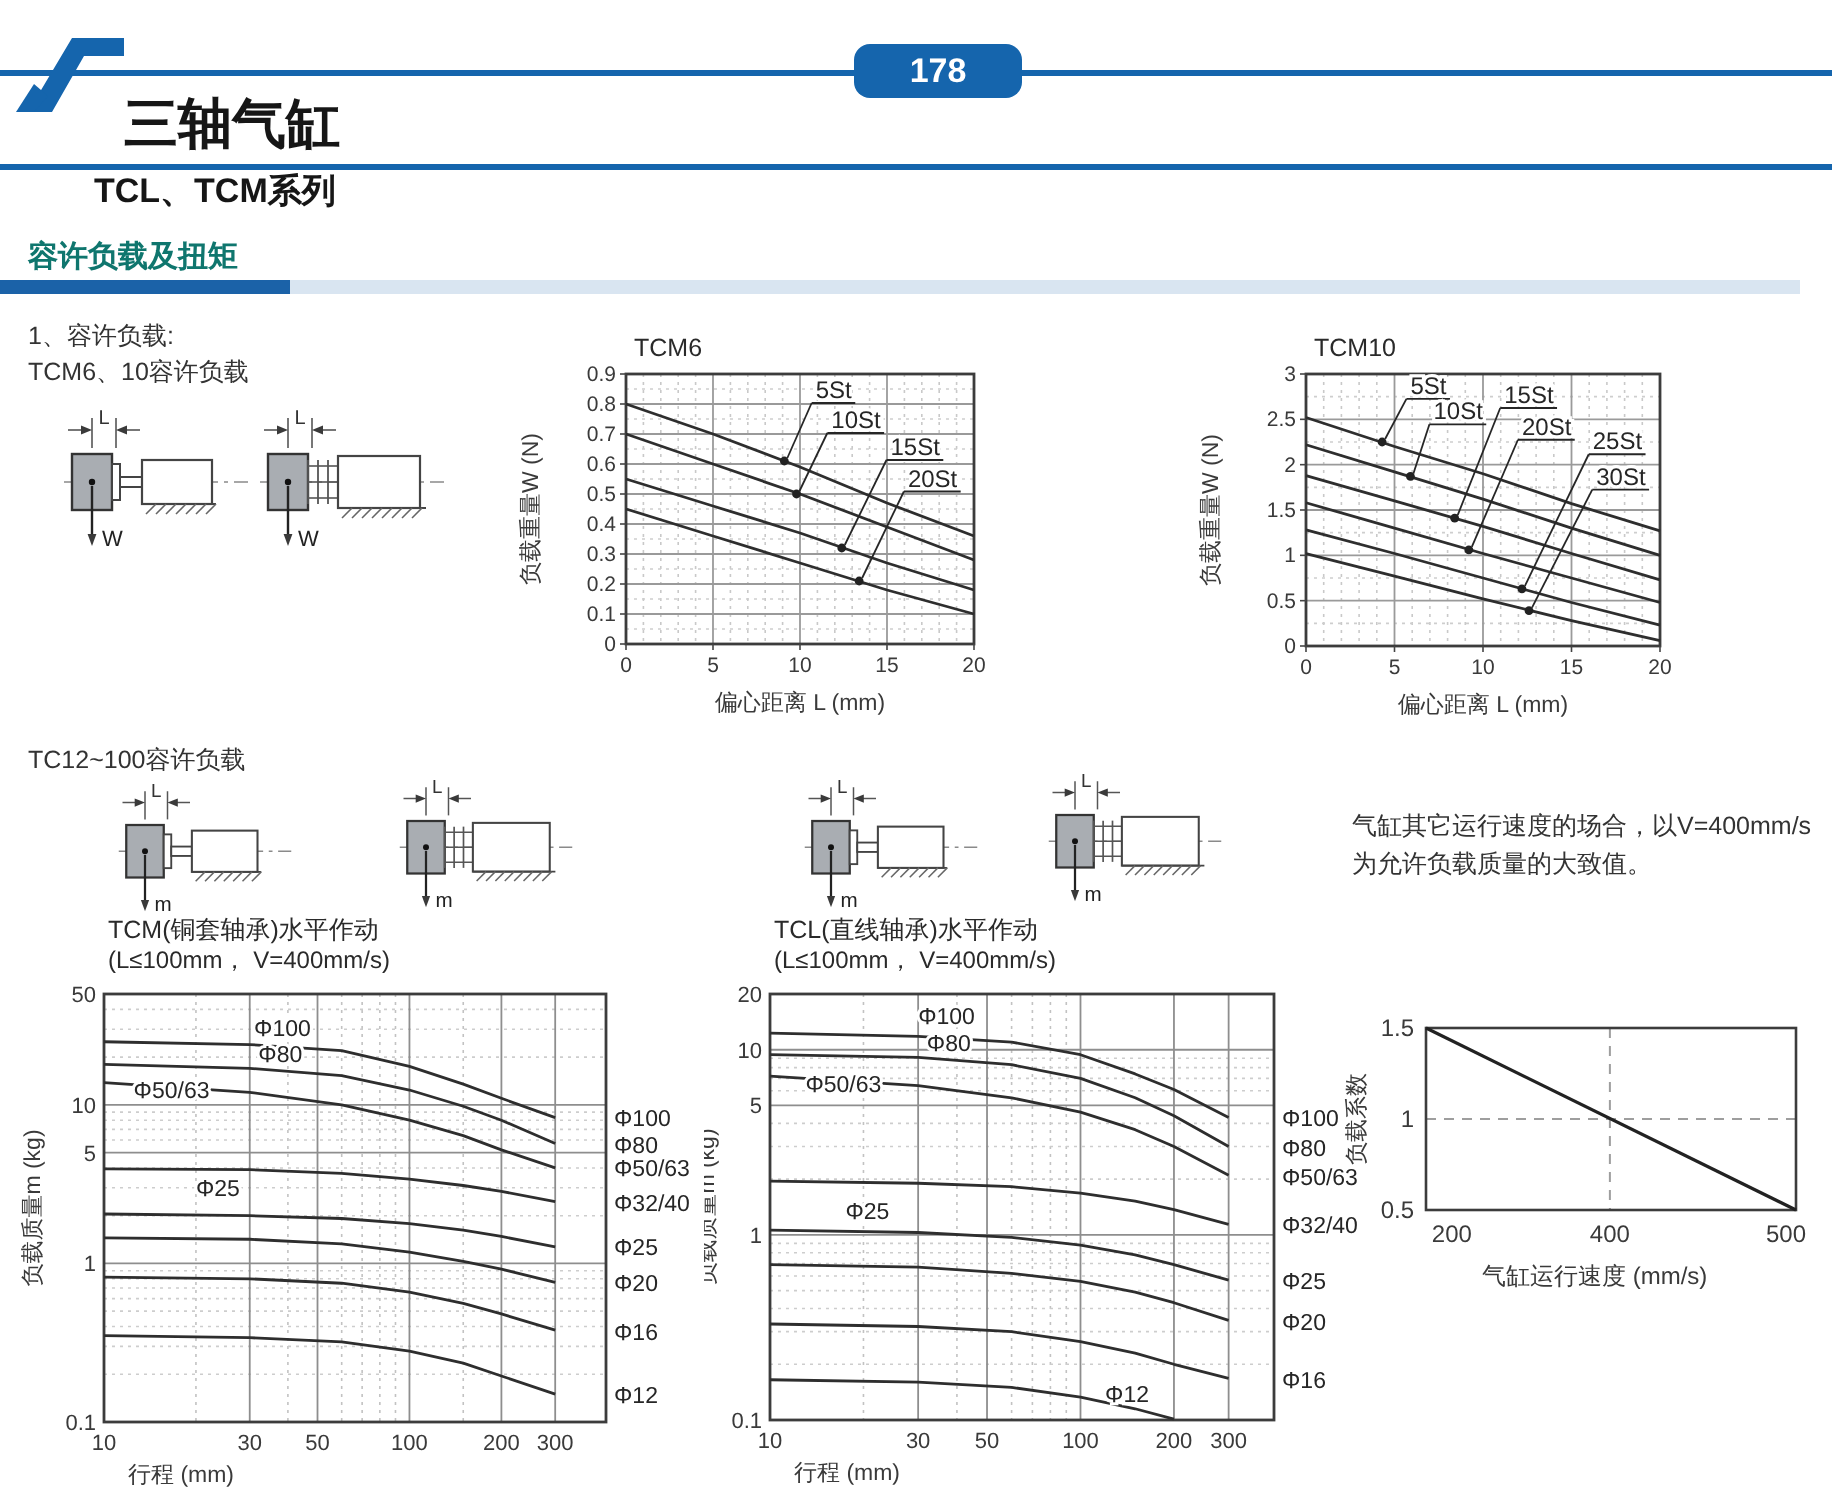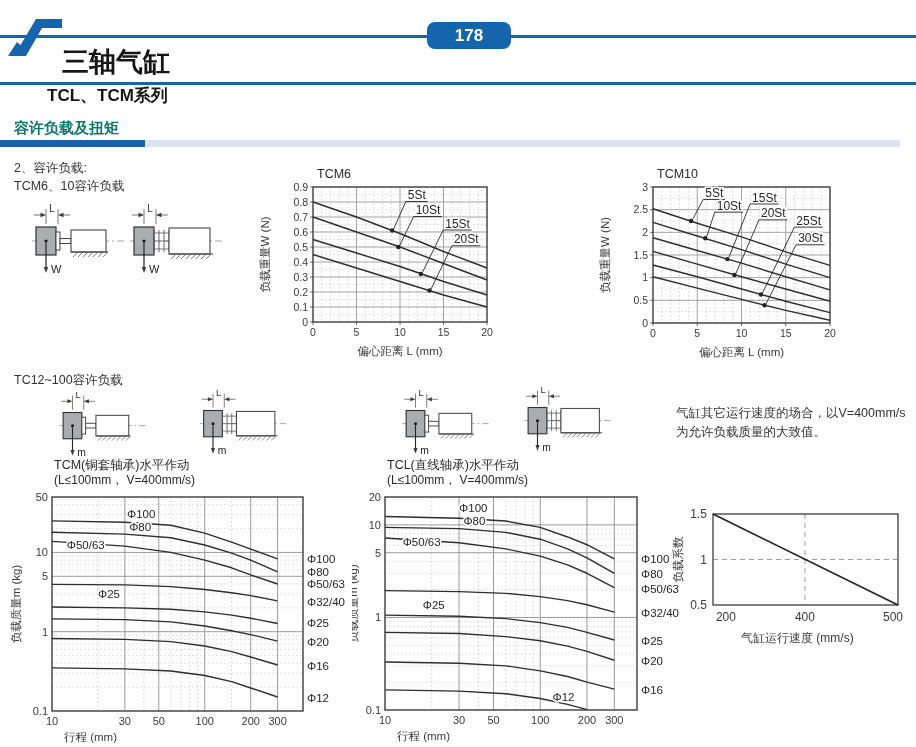--- a/index.html
+++ b/index.html
@@ -35,21 +35,21 @@
   </svg>
   <div class="badge">178</div>
   <div class="h1">三轴气缸</div>
   <div class="rule2"></div>
   <div class="h2">TCL、TCM系列</div>
   <div class="h3">容许负载及扭矩</div>
   <div class="secbar">
       <span class="dark"></span>
     </div>
 
-  <div class="abs small" style="left:14px;top:160px">2、容许负载:</div>
+  <div class="abs small" style="left:14px;top:160px">1、容许负载:</div>
   <div class="abs small" style="left:14px;top:178px">TCM6、10容许负载</div>
 
   <svg class="abs" style="left:28px;top:203px" width="100" height="80" viewBox="0 0 100 80">
       <line x1="4" y1="38" x2="96" y2="38" stroke="#8a8a8a" stroke-width="0.8" stroke-dasharray="9 3 2 3"></line>
       <rect x="8" y="24" width="20" height="28" fill="#a9adb2" stroke="#333" stroke-width="1.2"></rect>
       <circle cx="18" cy="38" r="1.6" fill="#111"></circle>
       <line x1="18" y1="6" x2="18" y2="21" stroke="#555" stroke-width="0.8"></line>
       <line x1="30" y1="6" x2="30" y2="21" stroke="#555" stroke-width="0.8"></line>
       <line x1="6" y1="12" x2="13" y2="12" stroke="#555" stroke-width="0.8"></line>
       <polygon points="18,12 12.5,9.8 12.5,14.2" fill="#3a3a3a"></polygon>

